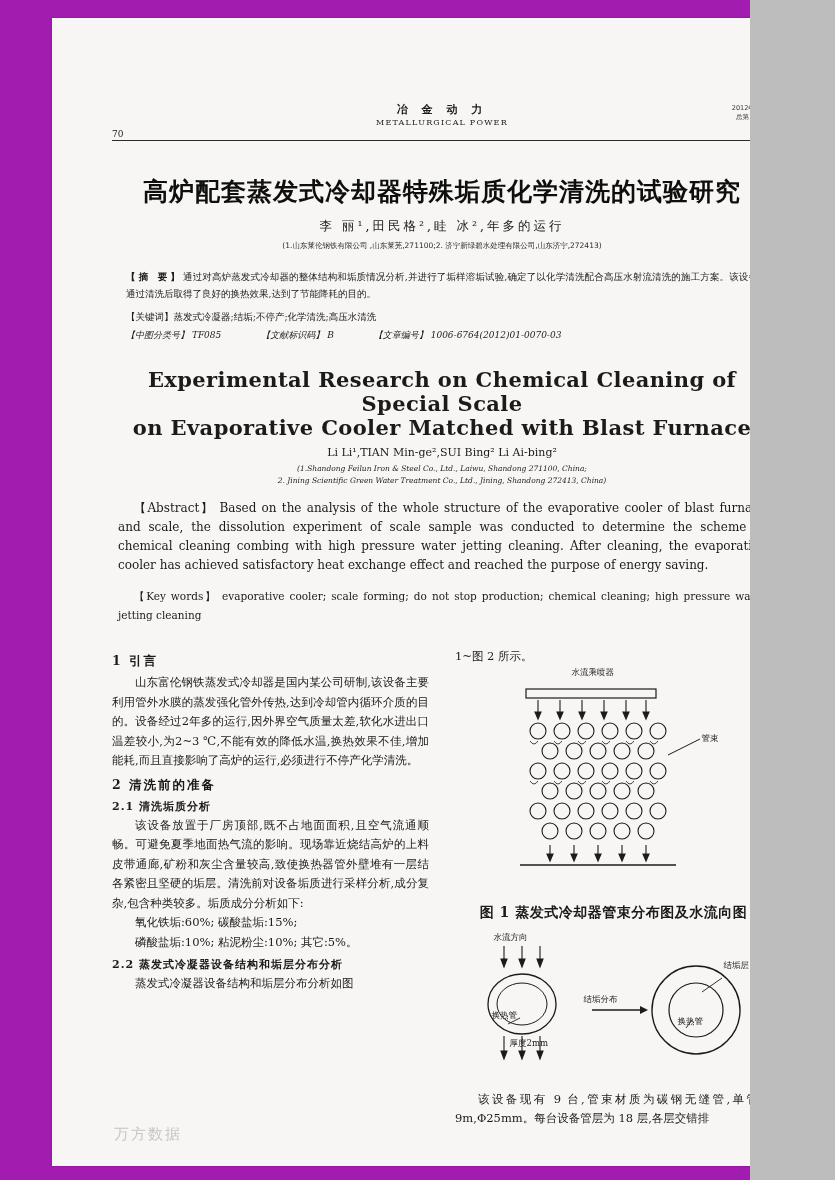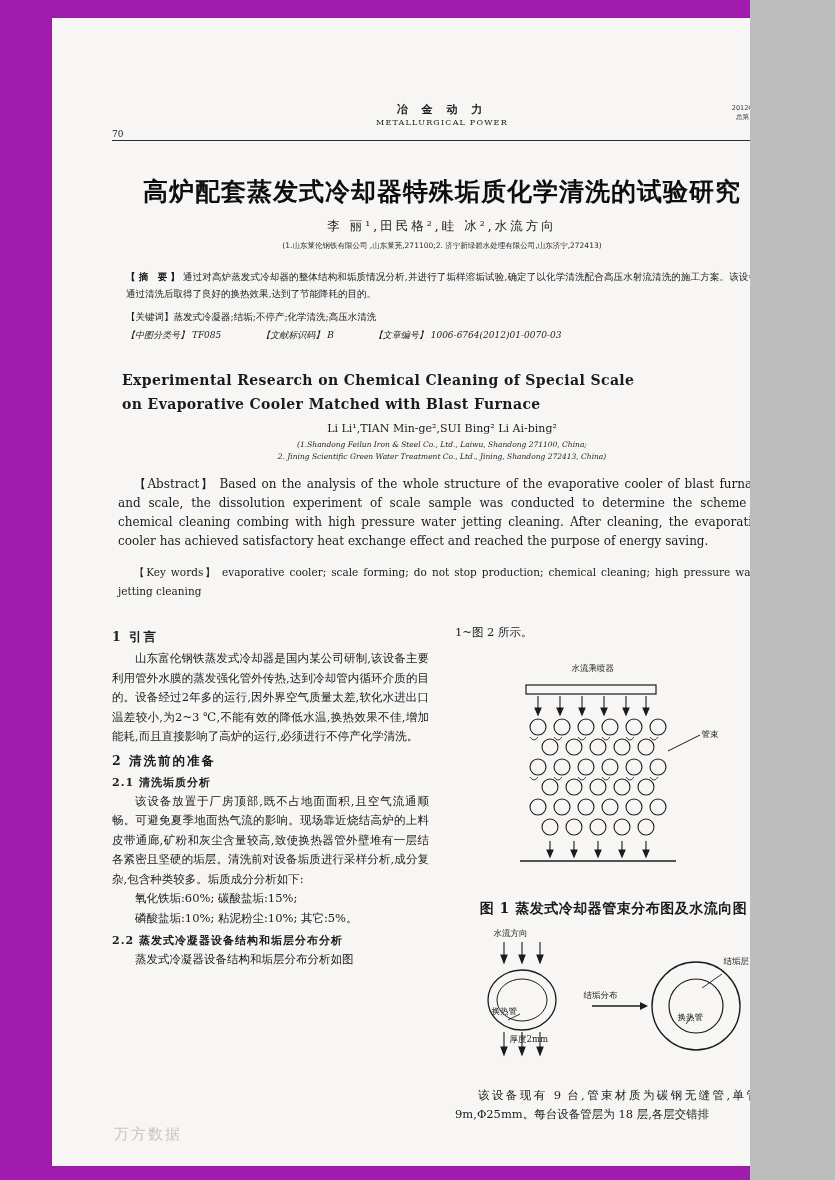--- a/index.html
+++ b/index.html
@@ -119,22 +119,23 @@
     margin: 2px 14px 0 14px;
     display: flex;
     gap: 40px;
     font-style: italic;
   }
 
   
   .en-title {
     font-family: "DejaVu Serif", serif;
     font-weight: bold;
-    font-size: 14px;
+    font-size: 21px;
     line-height: 24px;
+    text-align: center;
     margin: 26px 10px 6px 10px;
     letter-spacing: .4px;
   }
   .en-authors {
     text-align: center;
     font-family: "DejaVu Serif", serif;
     font-size: 11px;
     margin-bottom: 4px;
   }
   .en-affil {
@@ -198,21 +199,21 @@
     font-size: 14px;
     font-weight: bold;
     text-align: center;
     letter-spacing: .5px;
     margin: 5px 0 10px 0;
   }
   .fig1 {
     position: relative;
     width: 300px;
     height: 232px;
-    margin: 20px auto 0 auto;
+    margin: 0 auto 0 auto;
     text-align: right;
   }
   .fig2 {
     position: relative;
     width: 300px;
     height: 158px;
     margin: 4px auto 0 auto;
   }
   .fig-label {
     position: absolute;
@@ -242,21 +243,21 @@
         <div class="journal-cn">冶 金 动 力</div>
         <div class="journal-en">METALLURGICAL POWER</div>
         <div class="page-no">70</div>
         <div class="issue">
           <div>2012年第1期</div>
           <div>总第 149 期</div>
         </div>
       </div>
 
       <div class="cn-title">高炉配套蒸发式冷却器特殊垢质化学清洗的试验研究</div>
-      <div class="cn-authors">李 丽¹,田民格²,眭 冰²,水流方向</div>
+      <div class="cn-authors">李 丽¹,田民格²,眭 冰²,年多的运行</div>
       <div class="cn-affil">(1.山东莱伦钢铁有限公司 ,山东莱芜,271100;2. 济宁新绿碧水处理有限公司,山东济宁,272413)</div>
 
       <div class="abs-cn">
         <span class="lbl">【摘 要】</span><span>通过对高炉蒸发式冷却器的整体结构和垢质情况分析,并进行了垢样溶垢试验,确定了以化学清洗配合高压水射流清洗的施工方案。该设备通过清洗后取得了良好的换热效果,达到了节能降耗的目的。</span>
       </div>
       <div class="kw-cn">
         <span class="lbl">【关键词】</span><span>蒸发式冷凝器;结垢;不停产;化学清洗;高压水清洗</span>
       </div>
       <div class="codes">
         <div>

